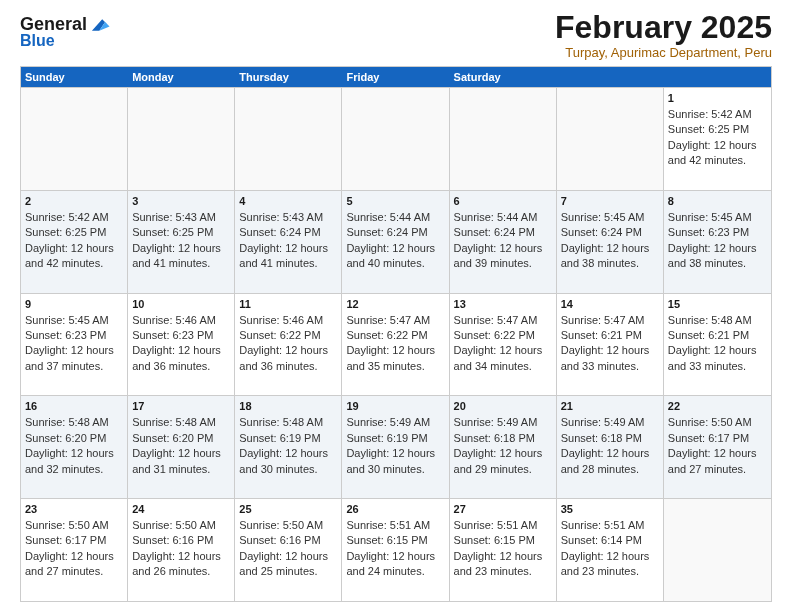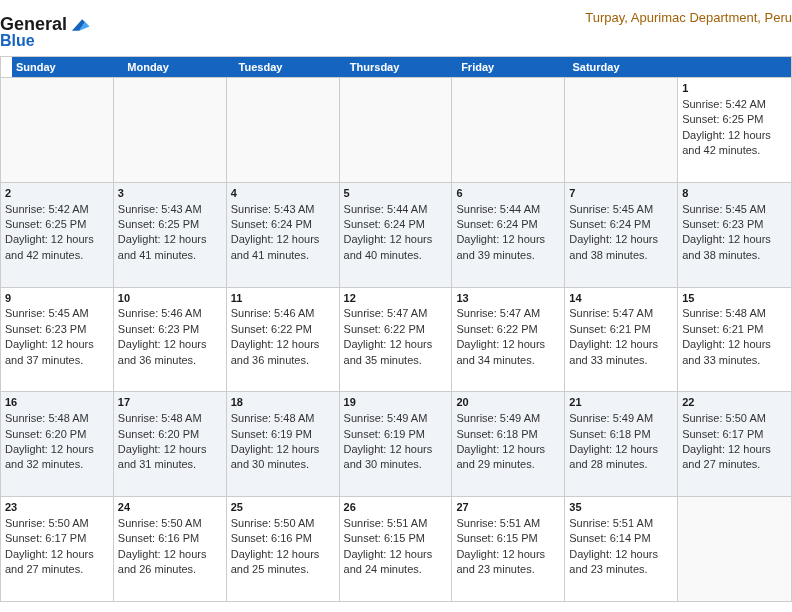--- a/index.html
+++ b/index.html
@@ -6,21 +6,21 @@
     body {
       width: 792px;
       height: 612px;
       font-family: Arial, sans-serif;
       background: #fff;
       overflow: hidden;
     }
     .page {
       width: 792px;
       height: 612px;
-      padding: 10px 0;
+      padding: 10px 20px;
       display: flex;
       flex-direction: column;
     }
     .header {
       display: flex;
       justify-content: space-between;
       align-items: flex-start;
       margin-bottom: 6px;
     }
     .logo {
@@ -55,21 +55,20 @@
     .calendar {
       flex: 1;
       border: 1px solid #ccc;
       display: flex;
       flex-direction: column;
     }
     .cal-header {
       display: grid;
       grid-template-columns: repeat(7, 1fr);
       background: #1565c0;
-      margin-left: 11px;
     }
     .cal-header-cell {
       color: #fff;
       font-size: 11px;
       font-weight: bold;
       padding: 4px 4px;
       text-align: left;
     }
     .cal-body {
       flex: 1;
@@ -121,29 +120,29 @@
           </span>
           <svg class="logo-icon" viewBox="0 0 30 24" xmlns="http://www.w3.org/2000/svg">
             <polygon points="4,20 18,4 28,14 22,8 14,20" fill="#1565c0"></polygon>
             <polygon points="14,20 22,8 28,14" fill="#42a5f5"></polygon>
           </svg>
         </div>
         <div style="color:#1565c0;font-size:16px;font-weight:bold;margin-top:-4px;">Blue</div>
       </div>
     </div>
     <div class="title-block">
+      <div class="month-title">February 2025</div>
       <div class="subtitle">Turpay, Apurimac Department, Peru</div>
     </div>
   </div>
 
   <div class="calendar">
     <div class="cal-header">
     <div class="cal-header-cell">Sunday</div>
         <div class="cal-header-cell">Monday</div>
-        <div class="cal-header-cell">Tuesday</div>
         <div class="cal-header-cell">Thursday</div>
         <div class="cal-header-cell">Friday</div>
         <div class="cal-header-cell">Saturday</div>
       </div>
     <div class="cal-body">
     <div class="cal-row">
           <div class="cal-cell empty"></div>
           <div class="cal-cell empty"></div>
           <div class="cal-cell empty"></div>
           <div class="cal-cell empty"></div>

